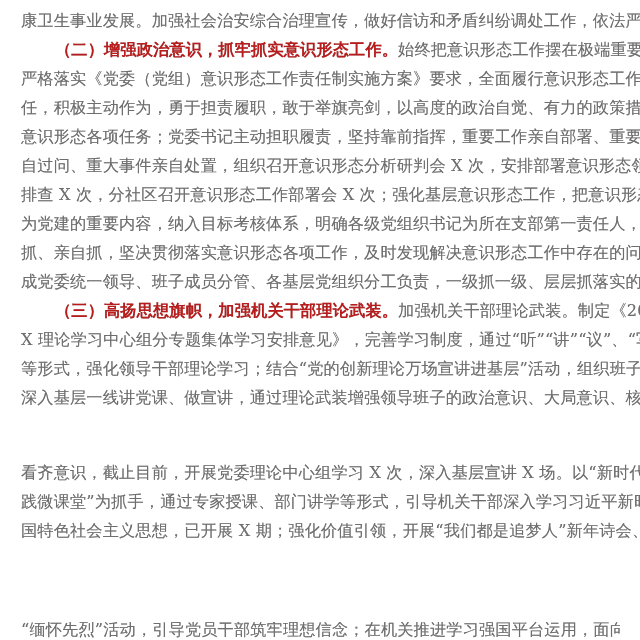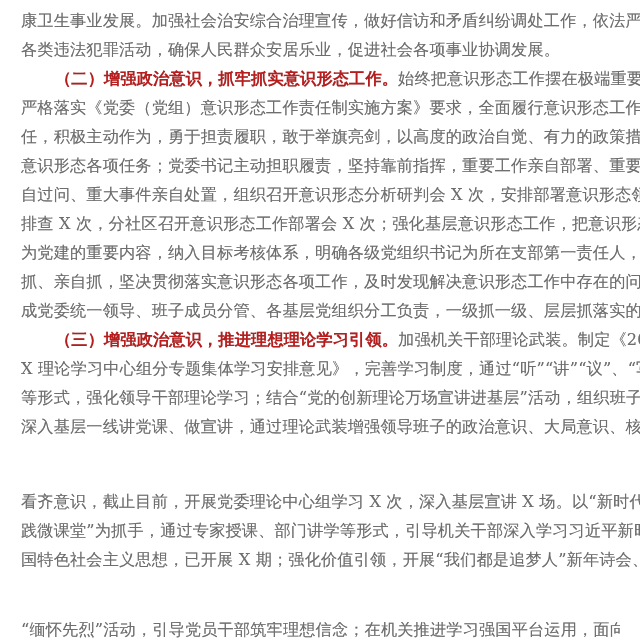--- a/index.html
+++ b/index.html
@@ -80,37 +80,36 @@
 <body>
 
 <div id="page">
 
   <div class="doc-body">
 
     <div class="spacer-top"></div>
 
     <div class="para">
       <div class="line">康卫生事业发展。加强社会治安综合治理宣传，做好信访和矛盾纠纷调处工作，依法严厉打击</div>
-      <div class="line">各类违法犯罪活动，确保人民群众安居乐业，促进社会各项事业协调发展。</div>
     </div>
 
     <div class="para">
       <div class="line indent"><span class="bold-head">（二）增强政治意识，抓牢抓实意识形态工作。</span><span>始终把意识形态工作摆在极端重要位置，</span></div>
       <div class="line">严格落实《党委（党组）意识形态工作责任制实施方案》要求，全面履行意识形态工作主体责</div>
       <div class="line">任，积极主动作为，勇于担责履职，敢于举旗亮剑，以高度的政治自觉、有力的政策措施落实</div>
       <div class="line">意识形态各项任务；党委书记主动担职履责，坚持靠前指挥，重要工作亲自部署、重要问题亲</div>
       <div class="line">自过问、重大事件亲自处置，组织召开意识形态分析研判会 X 次，安排部署意识形态领域风险</div>
       <div class="line">排查 X 次，分社区召开意识形态工作部署会 X 次；强化基层意识形态工作，把意识形态工作作</div>
       <div class="line">为党建的重要内容，纳入目标考核体系，明确各级党组织书记为所在支部第一责任人，要直接</div>
       <div class="line">抓、亲自抓，坚决贯彻落实意识形态各项工作，及时发现解决意识形态工作中存在的问题，形</div>
       <div class="line">成党委统一领导、班子成员分管、各基层党组织分工负责，一级抓一级、层层抓落实的责任体</div>
     </div>
 
     <div class="para">
-      <div class="line indent"><span class="bold-head">（三）增强政治意识，推进理想理论学习引领。</span><span>加强机关干部理论武装。制定《2020 年</span></div>
+      <div class="line indent"><span class="bold-head">（三）高扬思想旗帜，加强机关干部理论武装。</span><span>加强机关干部理论武装。制定《2020 年</span></div>
       <div class="line">X 理论学习中心组分专题集体学习安排意见》，完善学习制度，通过“听”“讲”“议”、“写”</div>
       <div class="line">等形式，强化领导干部理论学习；结合“党的创新理论万场宣讲进基层”活动，组织班子成员</div>
       <div class="line">深入基层一线讲党课、做宣讲，通过理论武装增强领导班子的政治意识、大局意识、核心意识、</div>
     </div>
 
     <div class="page-gap"></div>
 
     <div class="para">
       <div class="line">看齐意识，截止目前，开展党委理论中心组学习 X 次，深入基层宣讲 X 场。以“新时代文明实</div>
       <div class="line">践微课堂”为抓手，通过专家授课、部门讲学等形式，引导机关干部深入学习习近平新时代中</div>

